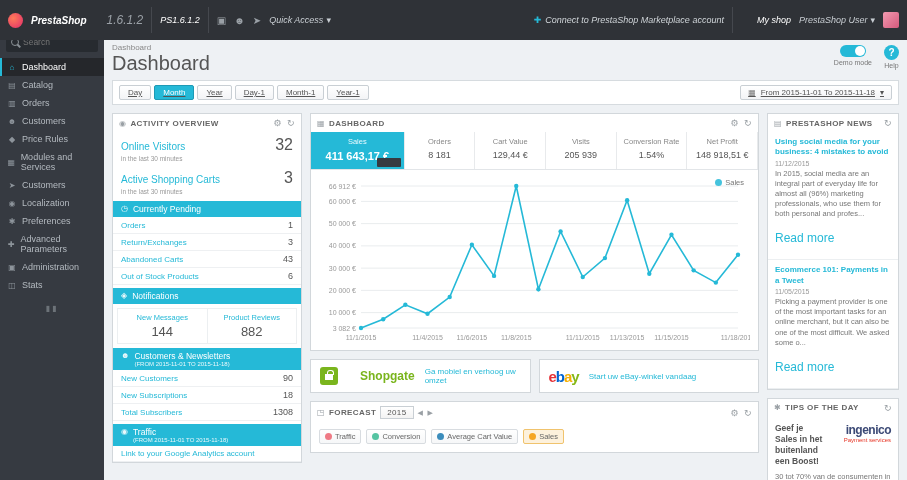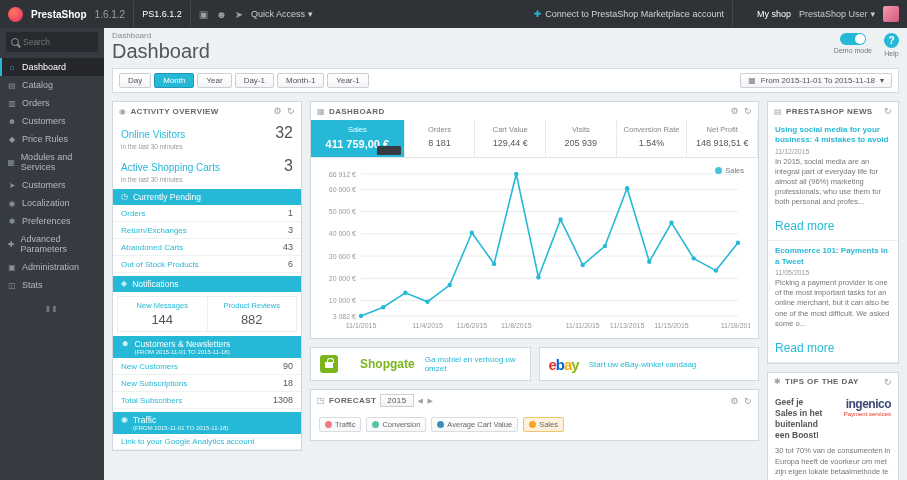--- a/index.html
+++ b/index.html
@@ -1,25 +1,25 @@
 <!DOCTYPE html>
 <html><head>
 <meta charset="utf-8">
 <style>
   * { box-sizing: border-box; margin: 0; padding: 0; }
   html,body { width:907px; height:480px; overflow:hidden; }
   body { position:relative; background:#eef1f4; font-family:"Liberation Sans","DejaVu Sans",sans-serif; color:#555; }
   a { text-decoration:none; cursor:pointer; }
 
   
-  .topbar { height:28px; background:#2f3237; display:flex; justify-content:space-between; align-items:center; padding:0 8px; font-size:9px; color:#c8cdd2; position:relative; z-index:5; }
+  .topbar { height:40px; background:#2f3237; display:flex; justify-content:space-between; align-items:center; padding:0 8px; font-size:9px; color:#c8cdd2; position:relative; z-index:5;font-style:italic; }
   .tb-left, .tb-right { display:flex; align-items:center; gap:8px; }
   .logo { width:15px; height:15px; border-radius:50%; background:radial-gradient(circle at 35% 35%, #ff7a59, #e02c6a); display:inline-block; }
   .brand { color:#fff; font-weight:bold; font-size:10px; }
-  .version { color:#9aa0a6; font-size:10px; }
+  .version { color:#9aa0a6; font-size:12px;margin-left:12px; }
   .shopname { color:#fff; padding:0 8px; border-left:1px solid #45484e; border-right:1px solid #45484e; line-height:26px; }
   .tb-icon { color:#9aa0a6; font-size:10px; cursor:pointer; }
   .qa { color:#c8cdd2; cursor:pointer; display:flex; gap:3px; align-items:center; }
   .tb-right .mk { color:#cfd4d8; display:flex; gap:4px; align-items:center; cursor:pointer; }
   .tb-right .mk .plus { color:#25b9d7; }
   .tb-right .myshop { color:#fff; cursor:pointer; border-left:1px solid #45484e; padding-left:24px; line-height:26px; }
   .tb-right .user { cursor:pointer; display:flex; gap:3px; align-items:center; }
   .avatar { width:16px; height:16px; border-radius:2px; background:linear-gradient(135deg,#f29ab0,#d65a7d); display:inline-block; }
 
   
@@ -38,21 +38,21 @@
   .content { margin-left:104px; padding:3px 8px 0; height:454px; overflow:hidden; position:relative; }
   .crumb { font-size:8px; color:#888; }
   .head-row { display:flex; justify-content:space-between; align-items:flex-start; margin-bottom:5px; }
   .page-title { font-size:20px; font-weight:400; color:#555; }
   .tools { display:flex; gap:12px; margin-top:2px; }
   .tool { display:flex; flex-direction:column; align-items:center; gap:2px; font-size:7px; color:#777; cursor:pointer; }
   .toggle { width:26px; height:12px; background:#25b9d7; border-radius:7px; position:relative; }
   .toggle::after { content:''; position:absolute; width:10px; height:10px; border-radius:50%; background:#fff; right:1px; top:1px; }
   .help-circle { width:15px; height:15px; border-radius:50%; background:#25b9d7; color:#fff; font-size:10px; font-weight:bold; display:flex; align-items:center; justify-content:center; }
 
-  .filterbar { background:#fff; border:1px solid #d6dbdf; padding:4px 6px; display:flex; justify-content:space-between; align-items:center; margin-bottom:8px; }
+  .filterbar { background:#fff; border:1px solid #d6dbdf; padding:4px 6px; display:flex; justify-content:space-between; align-items:center; margin-bottom:8px;text-decoration:underline; }
   .fbtns { display:flex; gap:3px; }
   .fbtn { font-size:8px; padding:2px 8px; border:1px solid #c9cfd4; background:linear-gradient(#fff,#f3f4f6); color:#555; border-radius:2px; cursor:pointer; }
   .fbtn.active { background:#25b9d7; border-color:#1e9ab5; color:#fff; }
   .daterange { font-size:8px; color:#555; border:1px solid #c9cfd4; padding:2px 7px; border-radius:2px; background:linear-gradient(#fff,#f3f4f6); display:flex; gap:5px; align-items:center; cursor:pointer; }
   .cal { color:#777; font-size:8px; }
 
   .cols { display:flex; gap:8px; align-items:flex-start; }
   .col-left { width:190px; flex:none; }
   .col-mid { flex:1; min-width:0; }
   .col-right { width:132px; flex:none; }
@@ -107,21 +107,21 @@
 
   
   .year-box { border:1px solid #c9cfd4; padding:1px 6px; font-size:8px; color:#555; background:linear-gradient(#fff,#f3f3f3); font-weight:normal; cursor:pointer; }
   .yr-arrow { color:#9aa0a5; font-size:7px; cursor:pointer; font-weight:normal; }
   .fc-legend { display:flex; gap:5px; padding:6px 8px 8px; align-items:center; flex-wrap:wrap; }
   .fc-item { display:flex; align-items:center; gap:3px; font-size:7.5px; color:#666; padding:2px 5px; border:1px solid #d8dce0; border-radius:2px; background:linear-gradient(#fff,#f6f7f8); cursor:pointer; }
   .fc-item .sw { width:7px; height:7px; border-radius:50%; background:#ccc; }
   .fc-item.active { background:#fdf1dc; border-color:#f0c36d; }
 
   
-  .news-item { padding:5px 7px 6px; border-bottom:1px solid #eceff1; }
+  .news-item { padding:5px 7px 13px; border-bottom:1px solid #eceff1; }
   .n-title { color:#25b9d7; font-size:8px; font-weight:bold; line-height:1.3; display:block; }
   .n-date { font-size:7px; color:#999; margin:2px 0; }
   .n-body { font-size:7.5px; color:#777; line-height:1.35; }
   .n-more { color:#25b9d7; font-size:12px; margin-top:12px; display:inline-block; }
   .find-more { display:block; text-align:center; color:#25b9d7; font-size:8px; padding:6px; }
   .tips-body { padding:6px 7px; }
   .tips-top { display:flex; gap:5px; }
   .tips-head { font-size:8.5px; font-weight:bold; color:#555; flex:1; line-height:1.3; }
   .ingenico { text-align:right; width:62px; flex:none; }
   .ing-name { font-size:12px; font-weight:bold; color:#3c4a76; letter-spacing:-.5px; display:block; }
@@ -360,21 +360,21 @@
           </span>
           <span class="ph-icons">
             <span>⚙</span>
             <span>↻</span>
           </span>
         </div>
 
         <div class="mtabs">
           <div class="mtab active">
             <div class="ml">Sales</div>
-            <div class="mv">411 759,00 €</div>
+            <div class="mv">411 643,17 €</div>
             <span class="mflag"></span>
           </div>
           <div class="mtab">
             <div class="ml">Orders</div>
             <div class="mv">8 181</div>
           </div>
           <div class="mtab">
             <div class="ml">Cart Value</div>
             <div class="mv">129,44 €</div>
           </div>

